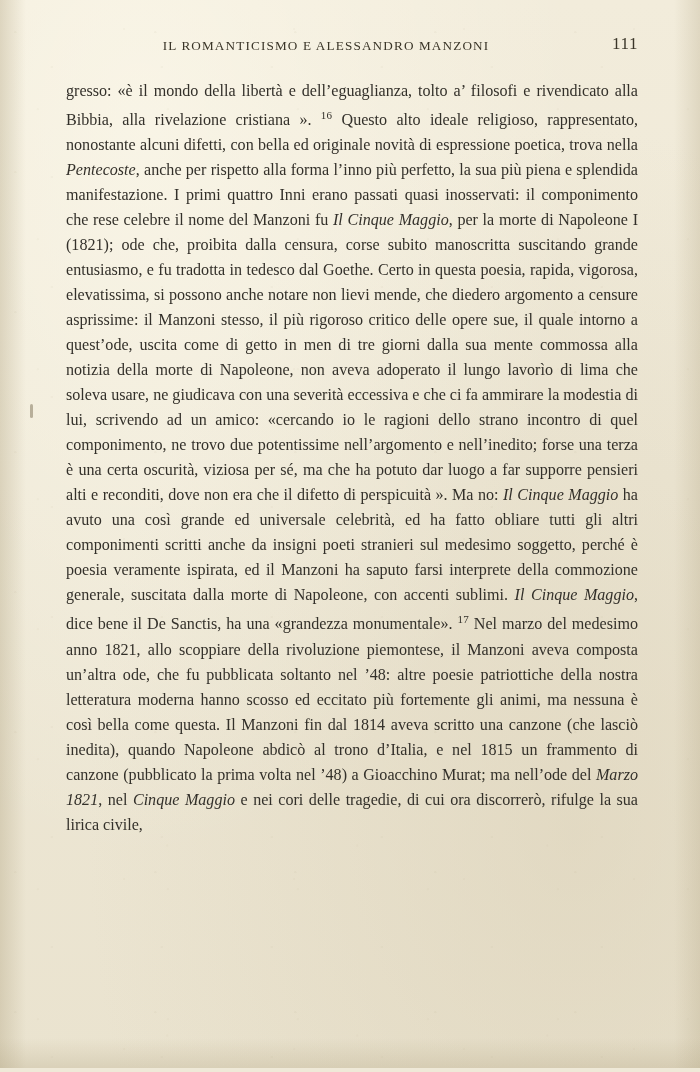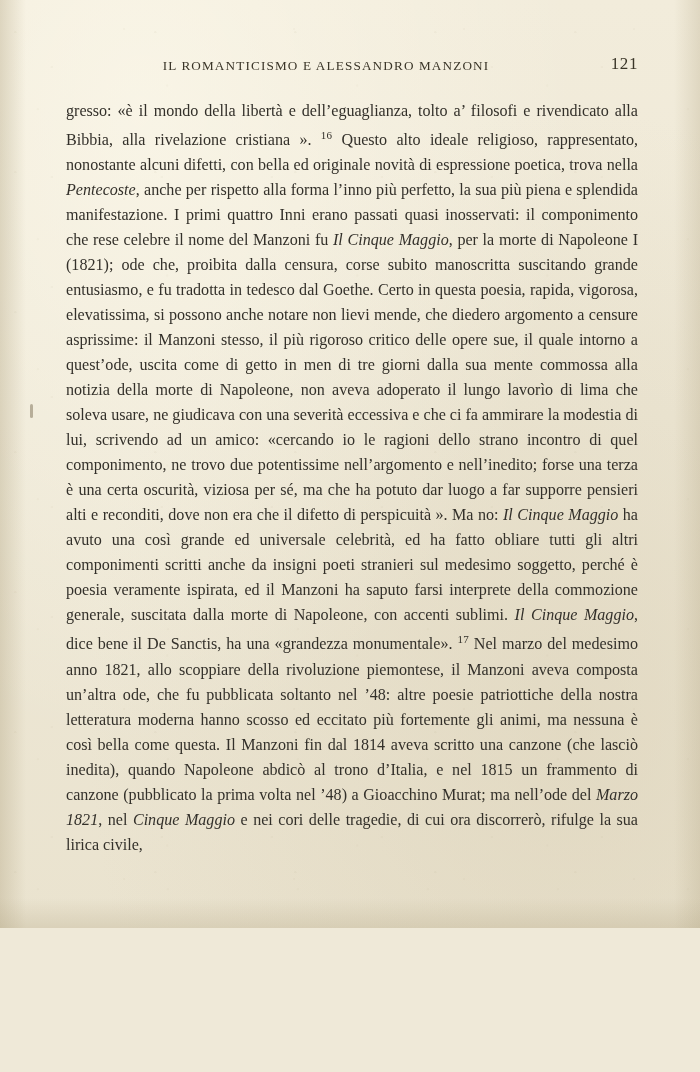--- a/index.html
+++ b/index.html
@@ -10,23 +10,23 @@
     width: 700px;
     height: 1072px;
     background: #efe9d8;
     font-family: "Liberation Serif", serif;
     color: #2b2720;
     overflow: hidden;
   }
   .page {
     position: relative;
     width: 700px;
-    height: 928px;
+    height: 1068px;
     box-sizing: border-box;
-    padding: 54px 62px 30px 66px;
+    padding: 34px 62px 30px 66px;
     background:
       radial-gradient(ellipse at 20% 12%, rgba(255,252,240,0.55) 0%, rgba(255,252,240,0) 55%),
       radial-gradient(ellipse at 82% 78%, rgba(214,203,176,0.45) 0%, rgba(214,203,176,0) 60%),
       linear-gradient(180deg, #f2ecdb 0%, #eee8d6 45%, #eae3cf 100%);
   }
   .grain {
     position: absolute;
     inset: 0;
     pointer-events: none;
     opacity: 0.35;
@@ -120,19 +120,19 @@
 
 <div class="page">
   <div class="grain"></div>
   <div class="edge-shadow"></div>
   <div class="edge-shadow right"></div>
   <div class="edge-shadow bottom"></div>
   <div class="edge-mark"></div>
 
   <div class="header">
     <div class="running-head">IL ROMANTICISMO E ALESSANDRO MANZONI</div>
-    <div class="folio">121</div>
+    <div class="folio">111</div>
   </div>
 
   <div class="body-text">
     <p><span>gresso: «è il mondo della libertà e dell’eguaglianza, tolto a’ filosofi e rivendicato alla Bibbia, alla rivelazione cristiana ». </span><span class="fn">16</span><span> Questo alto ideale religioso, rappresentato, nonostante alcuni difetti, con bella ed originale novità di espressione poetica, trova nella </span><span class="it">Pentecoste</span><span>, anche per rispetto alla forma l’inno più perfetto, la sua più piena e splendida manifestazione. I primi quattro Inni erano passati quasi inosservati: il componimento che rese celebre il nome del Manzoni fu </span><span class="it">Il Cinque Maggio</span><span>, per la morte di Napoleone I (1821); ode che, proibita dalla censura, corse subito manoscritta suscitando grande entusiasmo, e fu tradotta in tedesco dal Goethe. Certo in questa poesia, rapida, vigorosa, elevatissima, si possono anche notare non lievi mende, che diedero argomento a censure asprissime: il Manzoni stesso, il più rigoroso critico delle opere sue, il quale intorno a quest’ode, uscita come di getto in men di tre giorni dalla sua mente commossa alla notizia della morte di Napoleone, non aveva adoperato il lungo lavorìo di lima che soleva usare, ne giudicava con una severità eccessiva e che ci fa ammirare la modestia di lui, scrivendo ad un amico: «cercando io le ragioni dello strano incontro di quel componimento, ne trovo due potentissime nell’argomento e nell’inedito; forse una terza è una certa oscurità, viziosa per sé, ma che ha potuto dar luogo a far supporre pensieri alti e reconditi, dove non era che il difetto di perspicuità ». Ma no: </span><span class="it">Il Cinque Maggio</span><span> ha avuto una così grande ed universale celebrità, ed ha fatto obliare tutti gli altri componimenti scritti anche da insigni poeti stranieri sul medesimo soggetto, perché è poesia veramente ispirata, ed il Manzoni ha saputo farsi interprete della commozione generale, suscitata dalla morte di Napoleone, con accenti sublimi. </span><span class="it">Il Cinque Maggio</span><span>, dice bene il De Sanctis, ha una «grandezza monumentale». </span><span class="fn">17</span><span> Nel marzo del medesimo anno 1821, allo scoppiare della rivoluzione piemontese, il Manzoni aveva composta un’altra ode, che fu pubblicata soltanto nel ’48: altre poesie patriottiche della nostra letteratura moderna hanno scosso ed eccitato più fortemente gli animi, ma nessuna è così bella come questa. Il Manzoni fin dal 1814 aveva scritto una canzone (che lasciò inedita), quando Napoleone abdicò al trono d’Italia, e nel 1815 un frammento di canzone (pubblicato la prima volta nel ’48) a Gioacchino Murat; ma nell’ode del </span><span class="it">Marzo 1821</span><span>, nel </span><span class="it">Cinque Maggio</span><span> e nei cori delle tragedie, di cui ora discorrerò, rifulge la sua lirica civile,</span></p>
   </div>
 </div>
 
 </body></html>

